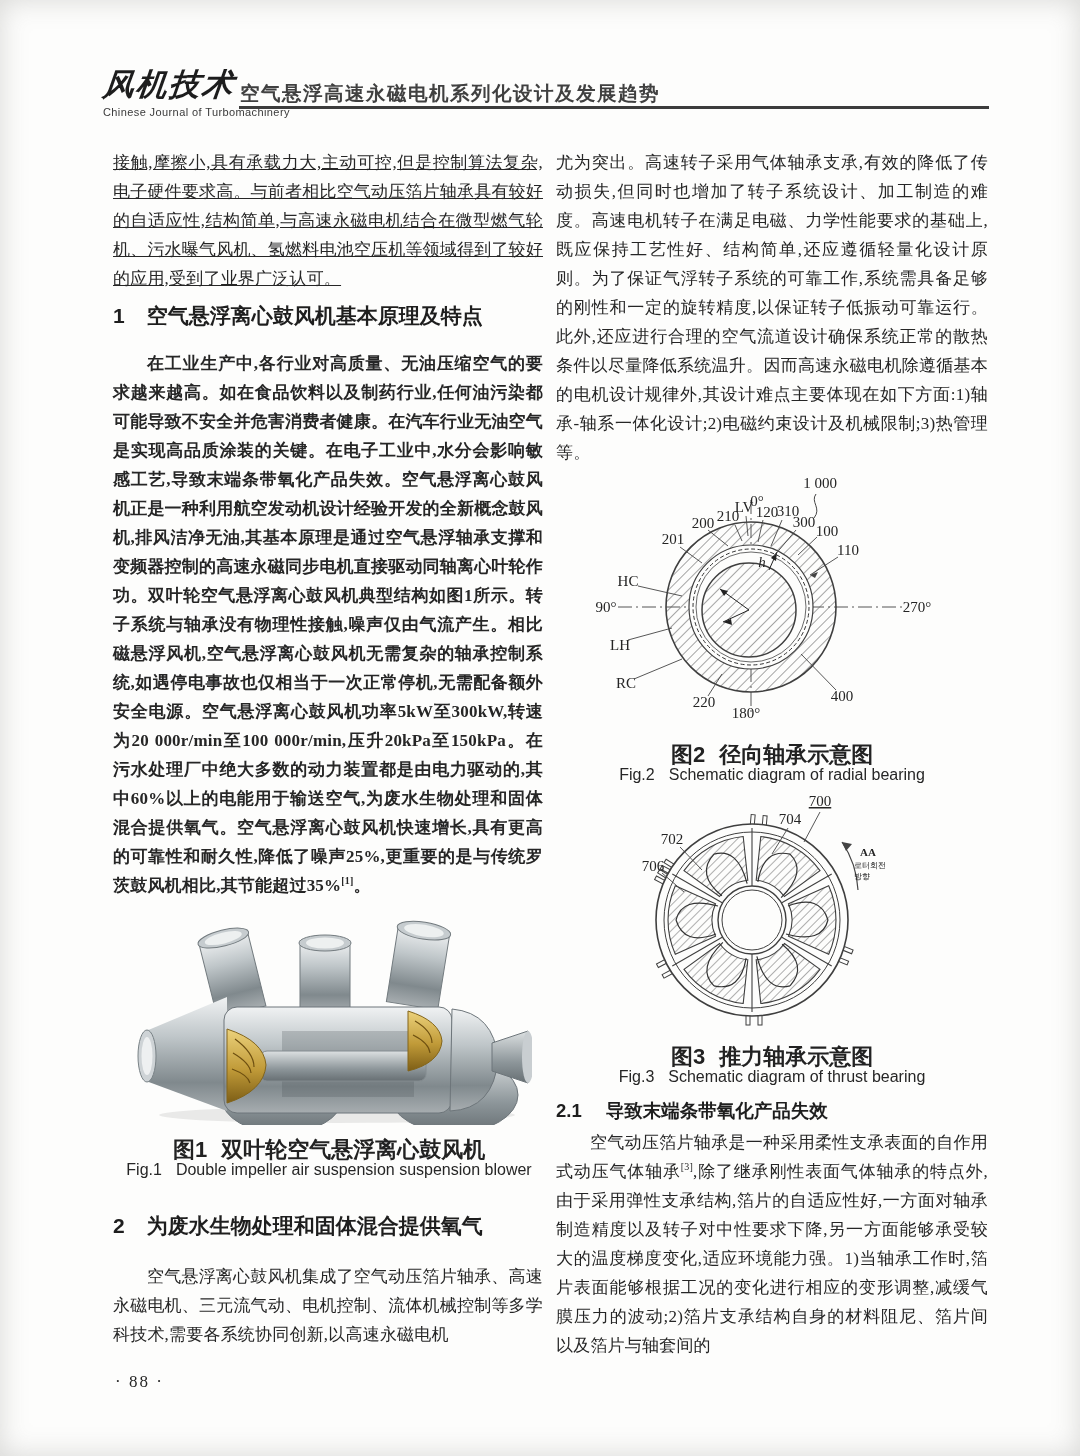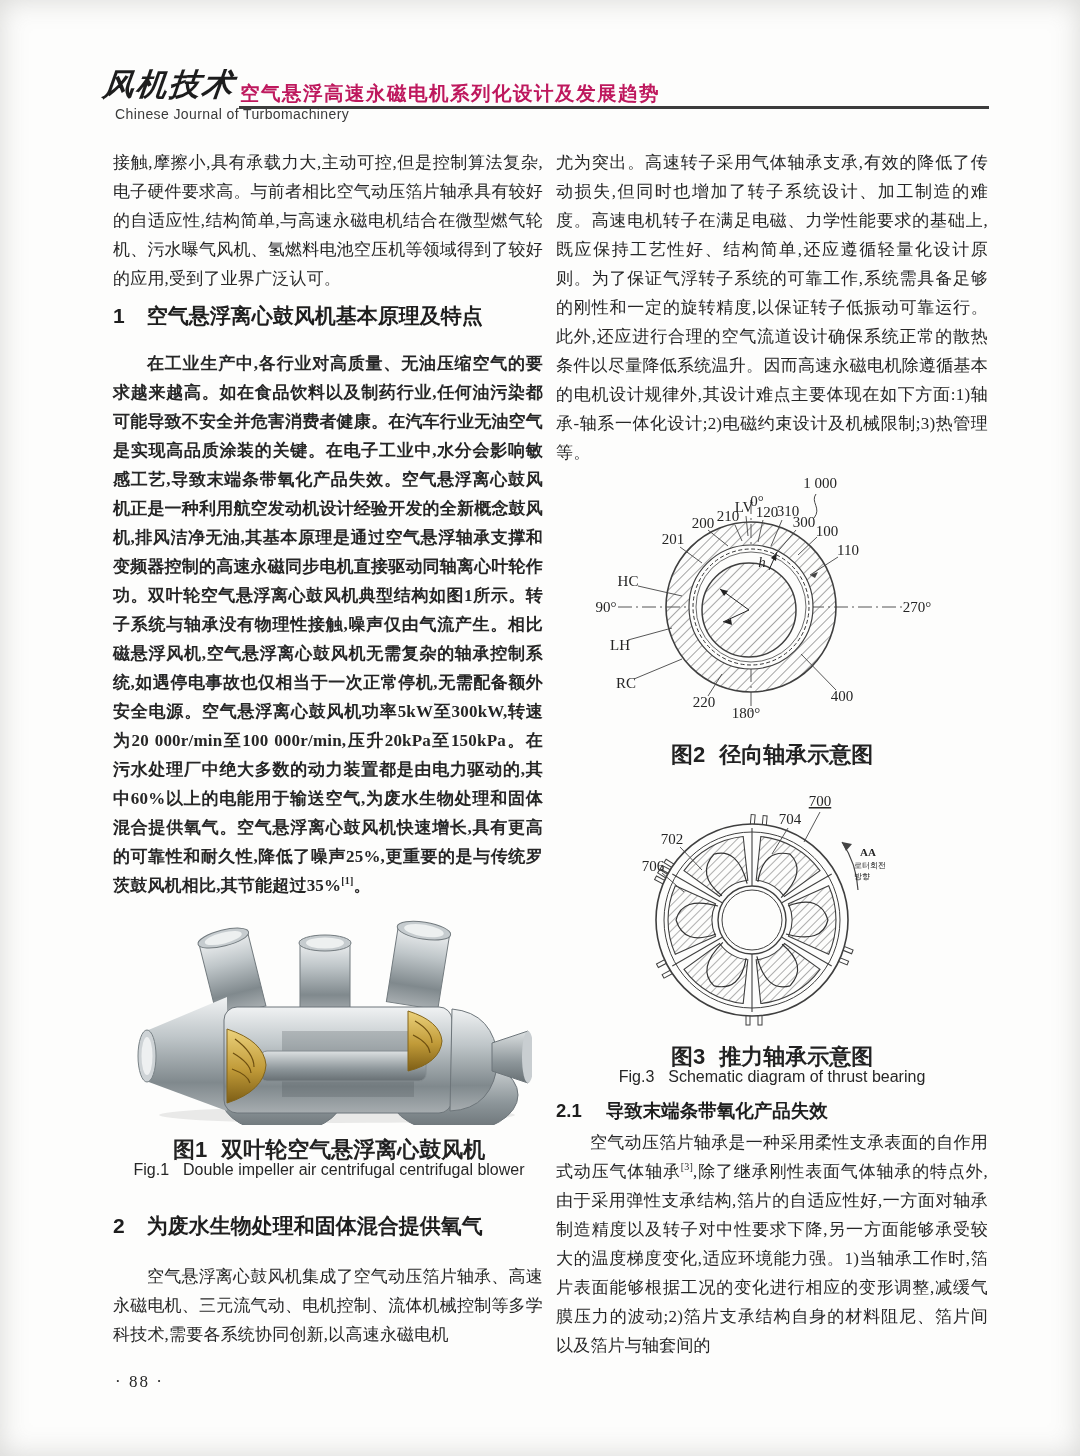--- a/index.html
+++ b/index.html
@@ -3,22 +3,22 @@
 <meta charset="utf-8">
 <style>
   html,body{margin:0;padding:0;background:#d8d8d5;}
   .page{position:relative;width:1080px;height:1456px;background:#fdfdfc;margin:0 auto;
         font-family:"Liberation Serif",serif;color:#262626;overflow:hidden;
         box-shadow:inset 0 0 28px rgba(120,120,115,.28);}
   .abs{position:absolute;}
   
   .logo-zh{font-family:"DejaVu Serif",serif;font-style:italic;font-weight:bold;
            font-size:31px;letter-spacing:2px;color:#1d1d1d;transform:skewX(-6deg);}
-  .logo-en{font-family:"Liberation Sans",sans-serif;font-size:14px;color:#3a3a3a;letter-spacing:.4px;margin-left:12px;}
-  .head-title{font-size:19.5px;font-weight:bold;letter-spacing:1.5px;color:#be185d;}
+  .logo-en{font-family:"Liberation Sans",sans-serif;font-size:11px;color:#3a3a3a;letter-spacing:.4px;}
+  .head-title{font-size:19.5px;font-weight:bold;letter-spacing:1.5px;color:#404040;}
   .head-rule{height:3px;background:#3c3c3c;}
   
   .para{font-size:17px;line-height:29px;text-align:justify;letter-spacing:.2px;}
   .indent{text-indent:2em;}
   sup.ref{font-size:10px;line-height:0;}
   .h-sec{font-family:"Liberation Sans",sans-serif;font-weight:bold;font-size:21px;color:#1e1e1e;}
   .h-sec .num{margin-right:22px;}
   .h-sub{font-family:"Liberation Sans",sans-serif;font-weight:bold;font-size:18.5px;color:#1e1e1e;}
   .h-sub .num{margin-right:24px;}
   .cap{width:432px;text-align:center;font-family:"Liberation Sans",sans-serif;}
@@ -36,21 +36,21 @@
 
 <div class="page">
 
   <div class="abs" style="left:103px;top:64px;">
     <div class="logo-zh">风机技术</div>
     <div class="logo-en">Chinese Journal of Turbomachinery</div>
   </div>
   <div class="abs head-title" style="left:240px;top:80px;">空气悬浮高速永磁电机系列化设计及发展趋势</div>
   <div class="abs head-rule" style="left:239px;top:106px;width:750px;"></div>
 
-  <div class="abs para" style="left:113px;top:148px;width:430px;">接触,摩擦小,具有承载力大,主动可控,但是控制算法复杂,电子硬件要求高。与前者相比空气动压箔片轴承具有较好的自适应性,结构简单,与高速永磁电机结合在微型燃气轮机、污水曝气风机、氢燃料电池空压机等领域得到了较好的应用,受到了业界广泛认可。</div>
+  <div class="abs para" style="left:113px;top:148px;width:430px;text-decoration:underline;">接触,摩擦小,具有承载力大,主动可控,但是控制算法复杂,电子硬件要求高。与前者相比空气动压箔片轴承具有较好的自适应性,结构简单,与高速永磁电机结合在微型燃气轮机、污水曝气风机、氢燃料电池空压机等领域得到了较好的应用,受到了业界广泛认可。</div>
 
   <div class="abs h-sec" style="left:113px;top:302px;">
     <span class="num">1</span><span>空气悬浮离心鼓风机基本原理及特点</span>
   </div>
 
   <div class="abs para indent" style="left:113px;top:349px;width:430px;font-weight:bold;">
     <span>在工业生产中,各行业对高质量、无油压缩空气的要求越来越高。如在食品饮料以及制药行业,任何油污染都可能导致不安全并危害消费者健康。在汽车行业无油空气是实现高品质涂装的关键。在电子工业中,水分会影响敏感工艺,导致末端条带氧化产品失效。空气悬浮离心鼓风机正是一种利用航空发动机设计经验开发的全新概念鼓风机,排风洁净无油,其基本原理是通过空气悬浮轴承支撑和变频器控制的高速永磁同步电机直接驱动同轴离心叶轮作功。双叶轮空气悬浮离心鼓风机典型结构如图1所示。转子系统与轴承没有物理性接触,噪声仅由气流产生。相比磁悬浮风机,空气悬浮离心鼓风机无需复杂的轴承控制系统,如遇停电事故也仅相当于一次正常停机,无需配备额外安全电源。空气悬浮离心鼓风机功率5kW至300kW,转速为20 000r/min至100 000r/min,压升20kPa至150kPa。在污水处理厂中绝大多数的动力装置都是由电力驱动的,其中60%以上的电能用于输送空气,为废水生物处理和固体混合提供氧气。空气悬浮离心鼓风机快速增长,具有更高的可靠性和耐久性,降低了噪声25%,更重要的是与传统罗茨鼓风机相比,其节能超过35%</span><sup class="ref">[1]</sup><span>。</span>
   </div>
 
   <svg class="abs" style="left:132px;top:913px;" width="400" height="212" viewBox="0 0 400 212">
@@ -109,21 +109,21 @@
 
     <path d="M320,96 Q362,100 366,146 Q362,196 318,198 Z" fill="url(#met)" stroke="#6d757a"></path>
     <path d="M360,130 L396,118 L396,170 L360,158 Z" fill="url(#met2)" stroke="#6d757a"></path>
     <ellipse cx="396" cy="144" rx="6" ry="26" fill="#c9ced1" stroke="#79828 6"></ellipse>
   </svg>
 
   <div class="abs cap cap-zh" style="left:113px;top:1135px;">
     <span>图1</span><span class="gap"></span><span>双叶轮空气悬浮离心鼓风机</span>
   </div>
   <div class="abs cap cap-en" style="left:113px;top:1161px;">
-    <span>Fig.1</span><span class="gap"></span><span>Double impeller air centrifugal centrifugal blower</span>
+    <span>Fig.1</span><span class="gap"></span><span>Double impeller air suspension suspension blower</span>
   </div>
 
   <div class="abs h-sec" style="left:113px;top:1212px;">
     <span class="num">2</span><span>为废水生物处理和固体混合提供氧气</span>
   </div>
 
   <div class="abs para indent" style="left:113px;top:1262px;width:430px;">空气悬浮离心鼓风机集成了空气动压箔片轴承、高速永磁电机、三元流气动、电机控制、流体机械控制等多学科技术,需要各系统协同创新,以高速永磁电机</div>
 
   <div class="abs pageno" style="left:115px;top:1372px;">· 88 ·</div>
 
@@ -188,20 +188,23 @@
     <text class="flabel" x="66" y="218" text-anchor="middle">RC</text>
     <text class="flabel" x="144" y="237" text-anchor="middle">220</text>
     <text class="flabel" x="186" y="248" text-anchor="middle">180°</text>
     <text class="flabel" x="282" y="231" text-anchor="middle">400</text>
     <text class="flabel" x="202" y="97" text-anchor="middle" font-style="italic">h</text>
   </svg>
 
   <div class="abs cap cap-zh" style="left:556px;top:740px;">
     <span>图2</span><span class="gap"></span><span>径向轴承示意图</span>
   </div>
+  <div class="abs cap cap-en" style="left:556px;top:766px;">
+    <span>Fig.2</span><span class="gap"></span><span>Schematic diagram of radial bearing</span>
+  </div>
 
   <svg class="abs" style="left:580px;top:792px;" width="420" height="248" viewBox="0 0 420 248">
     <defs>
       <pattern id="hatch2" patternUnits="userSpaceOnUse" width="6" height="6" patternTransform="rotate(45)">
         <line x1="0" y1="0" x2="0" y2="6" stroke="#606060" stroke-width="1"></line>
       </pattern>
       <g id="vane">
         <path d="M208,114 Q240,102 248,128" stroke="#333" stroke-width="1.2" fill="none"></path>
         <path d="M206,142 Q242,152 248,128" stroke="#333" stroke-width="1.2" fill="none"></path>
       </g>

